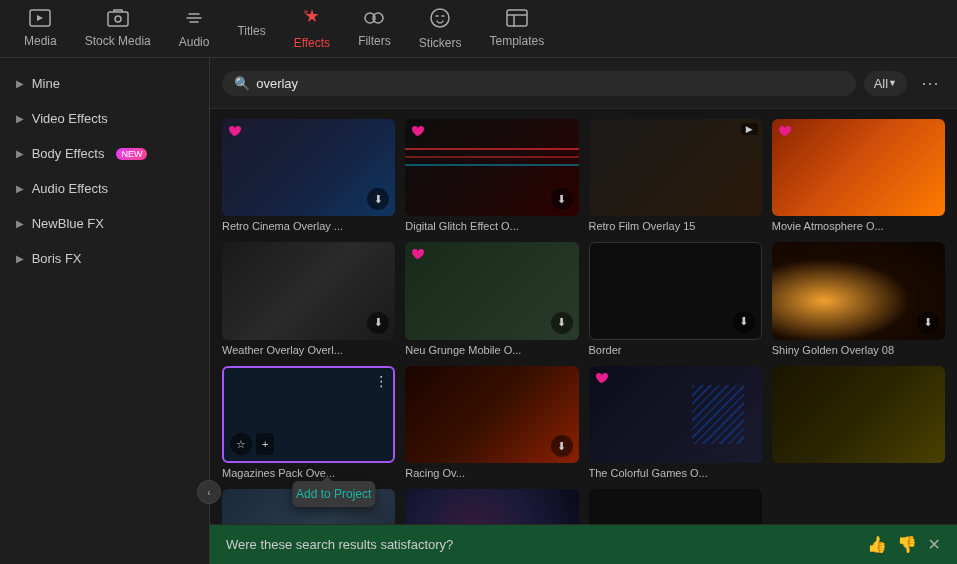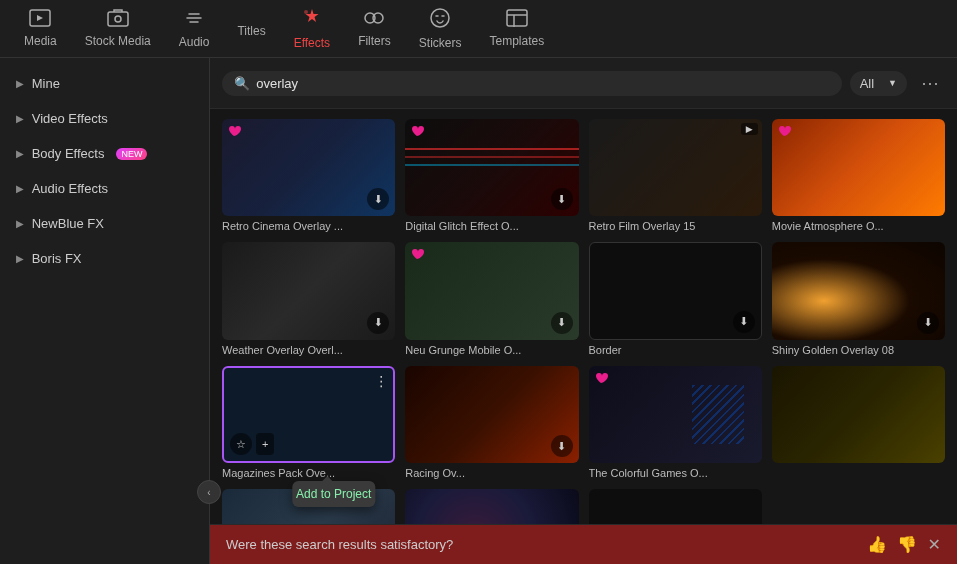--- a/index.html
+++ b/index.html
@@ -129,21 +129,21 @@
       font-size: 13px;
       width: 100%;
     }
     .search-icon { color: #888; font-size: 13px; }
     .filter-select {
       display: flex;
       align-items: center;
       background: #2a2a2a;
       border-radius: 16px;
       padding: 5px 10px;
-      gap: 14px;
+      gap: 0;
       cursor: pointer;
       font-size: 13px;
       color: #ccc;
     }
     .more-btn {
       width: 30px;
       height: 30px;
       display: flex;
       align-items: center;
       justify-content: center;
@@ -230,21 +230,21 @@
     
     .ctx-popup {
       position: absolute;
       bottom: -28px;
       left: 50%;
       transform: translateX(-20%);
       background: #3a3a3a;
       border-radius: 6px;
       padding: 6px 4px;
       font-size: 12px;
-      color: #86efac;
+      color: #14b8a6;
       white-space: nowrap;
       z-index: 100;
       display: flex;
       align-items: center;
       gap: 8px;
       box-shadow: 0 4px 12px rgba(0,0,0,0.5);
     }
     .ctx-popup::before {
       content: '';
       position: absolute;
@@ -271,21 +271,21 @@
       display: flex;
       align-items: center;
       justify-content: center;
       font-size: 11px;
       color: #ccc;
       cursor: pointer;
     }
 
     
     .satisfaction-bar {
-      background: #7f1d1d;
+      background: #14532d;
       border-top: 1px solid #2a2a2a;
       padding: 10px 16px;
       display: flex;
       align-items: center;
       justify-content: space-between;
       font-size: 13px;
       color: #ccc;
     }
     .sat-actions {
       display: flex;

